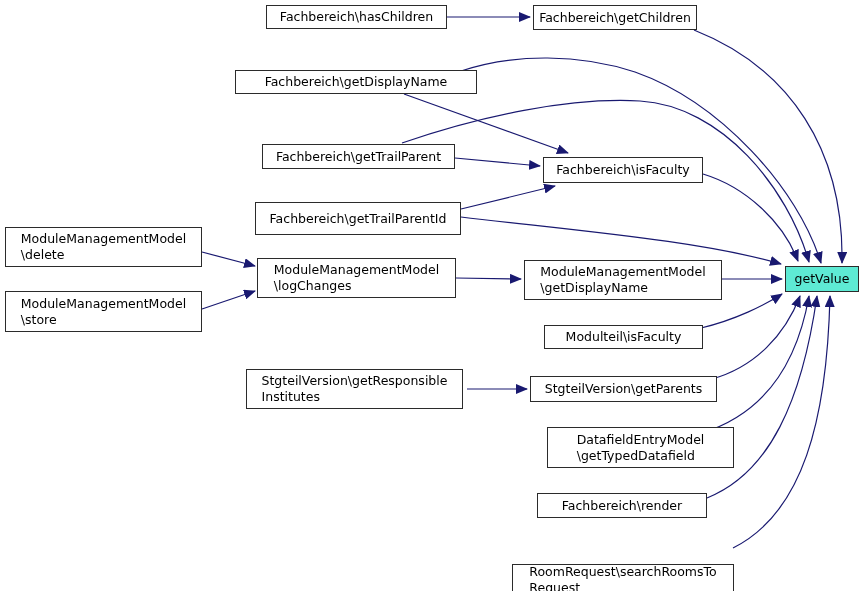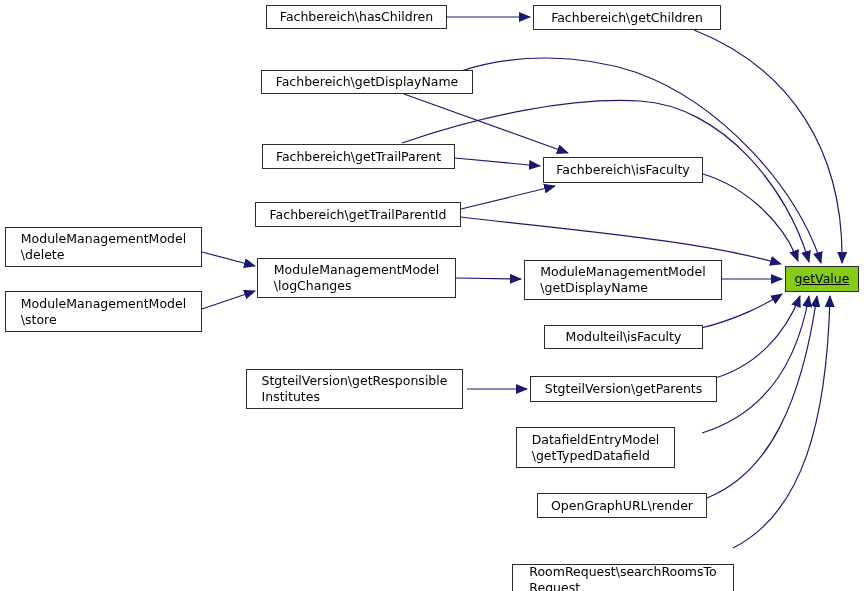--- a/index.html
+++ b/index.html
@@ -36,23 +36,22 @@
     font-size: 12.5px;
     line-height: 16px;
     display: flex;
     align-items: center;
     justify-content: center;
     text-align: left;
     white-space: pre-line;
     cursor: pointer;
   }
   .node.highlight {
-    background: #84cc16;
+    background: #5eead4;
     cursor: default;
-    text-decoration: underline;
   }
 </style>
 </head>
 <body>
 
 <div id="canvas">
 
   <svg id="edges" width="864" height="591" viewBox="0 0 864 591">
     <defs>
       <marker id="arrow" viewBox="0 0 12 10" refX="11" refY="5" markerWidth="12" markerHeight="10" markerUnits="userSpaceOnUse" orient="auto">
@@ -76,52 +75,52 @@
     <path class="edge" marker-end="url(#arrow)" d="M701,328 C735,320 765,305 782,294"></path>
     <path class="edge" marker-end="url(#arrow)" d="M467,389 L527,389"></path>
     <path class="edge" marker-end="url(#arrow)" d="M712,379 C755,367 785,335 800,296"></path>
     <path class="edge" marker-end="url(#arrow)" d="M702,433 C760,415 796,370 809,296"></path>
     <path class="edge" marker-end="url(#arrow)" d="M707,498 C770,473 802,400 817,296"></path>
     <path class="edge" marker-end="url(#arrow)" d="M733,548 C803,513 827,420 830,296"></path>
   </svg>
 
   <div class="node" style="left:266px;top:5px;width:181px;height:24px">Fachbereich\hasChildren</div>
 
-  <div class="node" style="left:533px;top:5px;width:188px;height:25px">Fachbereich\getChildren</div>
+  <div class="node" style="left:533px;top:5px;width:164px;height:25px">Fachbereich\getChildren</div>
 
-  <div class="node" style="left:261px;top:70px;width:212px;height:24px">Fachbereich\getDisplayName</div>
+  <div class="node" style="left:235px;top:70px;width:242px;height:24px">Fachbereich\getDisplayName</div>
 
   <div class="node" style="left:262px;top:144px;width:193px;height:25px">Fachbereich\getTrailParent</div>
 
   <div class="node" style="left:543px;top:157px;width:160px;height:26px">Fachbereich\isFaculty</div>
 
-  <div class="node" style="left:255px;top:202px;width:206px;height:25px">Fachbereich\getTrailParentId</div>
+  <div class="node" style="left:255px;top:202px;width:206px;height:33px">Fachbereich\getTrailParentId</div>
 
   <div class="node" style="left:5px;top:227px;width:197px;height:40px">ModuleManagementModel
 \delete</div>
 
   <div class="node" style="left:5px;top:291px;width:197px;height:41px">ModuleManagementModel
 \store</div>
 
   <div class="node" style="left:257px;top:258px;width:199px;height:40px">ModuleManagementModel
 \logChanges</div>
 
   <div class="node" style="left:524px;top:260px;width:198px;height:40px">ModuleManagementModel
 \getDisplayName</div>
 
   <div class="node" style="left:544px;top:325px;width:159px;height:24px">Modulteil\isFaculty</div>
 
   <div class="node" style="left:246px;top:369px;width:217px;height:40px">StgteilVersion\getResponsible
 Institutes</div>
 
   <div class="node" style="left:530px;top:376px;width:187px;height:26px">StgteilVersion\getParents</div>
 
-  <div class="node" style="left:516px;top:427px;width:159px;height:41px">DatafieldEntryModel
+  <div class="node" style="left:547px;top:427px;width:187px;height:41px">DatafieldEntryModel
 \getTypedDatafield</div>
 
-  <div class="node" style="left:537px;top:493px;width:170px;height:25px">OpenGraphURL\render</div>
+  <div class="node" style="left:537px;top:493px;width:170px;height:25px">Fachbereich\render</div>
 
   <div class="node" style="left:512px;top:564px;width:222px;height:32px">RoomRequest\searchRoomsTo
 Request</div>
 
   <div class="node highlight" style="left:785px;top:266px;width:74px;height:26px">getValue</div>
 
 </div>
 
 </body></html>

